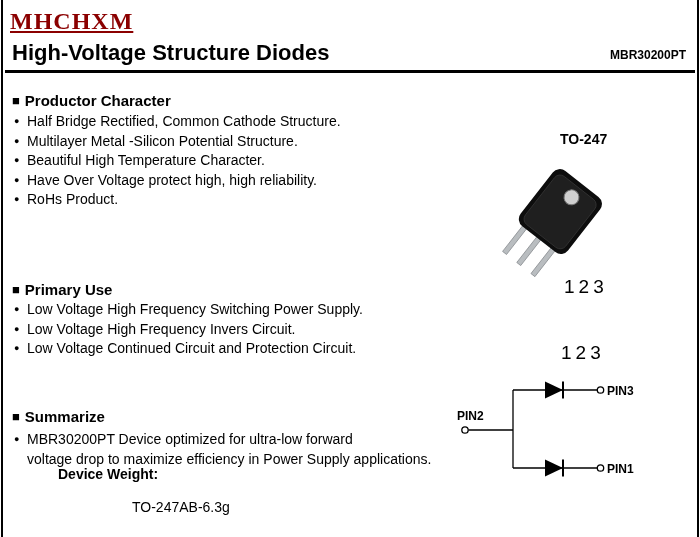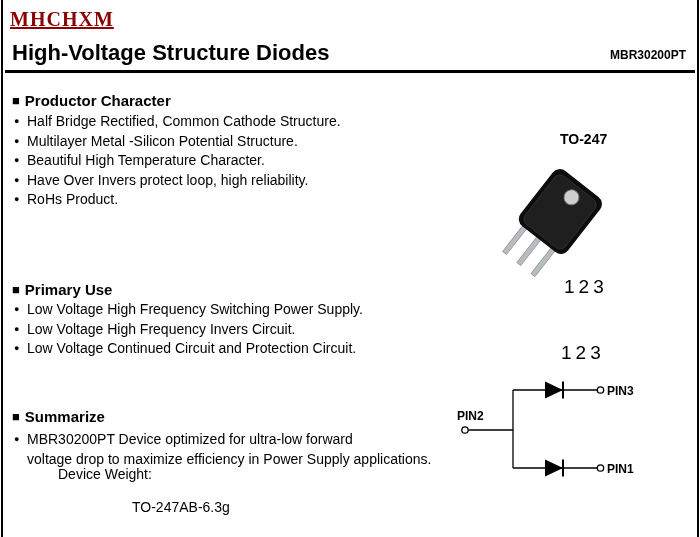--- a/index.html
+++ b/index.html
@@ -12,21 +12,21 @@
     font-family: "Liberation Sans", sans-serif;
     overflow: hidden;
   }
   .edge { position: absolute; top: 0; bottom: 0; width: 2px; background: #000; }
   .edge-left { left: 1px; }
   .edge-right { right: 1px; }
 
   .logo {
     position: absolute; left: 10px; top: 8px;
     font-family: "Liberation Serif", serif;
-    font-weight: bold; font-size: 20px;
+    font-weight: bold; font-size: 24px;
     color: #8b0000; text-decoration: underline;
     letter-spacing: 1px;
   }
   .title {
     position: absolute; left: 12px; top: 40px;
     font-size: 22px; font-weight: bold;
   }
   .part-number {
     position: absolute; right: 14px; top: 48px;
     font-size: 12px; font-weight: bold;
@@ -60,21 +60,21 @@
 
   .circuit-svg { position: absolute; left: 447px; top: 368px; }
 
   .summ-text { position: absolute; left: 14px; top: 430px; width: 430px; }
   .summ-line { font-size: 14px; line-height: 19px; }
   .summ-line-first { display: flex; align-items: flex-start; }
   .summ-cont { padding-left: 13px; }
 
   .device-weight-label {
     position: absolute; left: 58px; top: 466px;
-    font-size: 14px; font-weight: normal;
+    font-size: 14px; font-weight: bold;
   }
   .device-weight-value {
     position: absolute; left: 132px; top: 499px;
     font-size: 14px; font-weight: normal;
   }
 </style>
 </head>
 <body>
 
 <div class="page">
@@ -99,21 +99,21 @@
     <div class="li">
       <span class="bullet">●</span>
       <span>Multilayer Metal -Silicon Potential Structure.</span>
     </div>
     <div class="li">
       <span class="bullet">●</span>
       <span>Beautiful High Temperature Character.</span>
     </div>
     <div class="li">
       <span class="bullet">●</span>
-      <span>Have Over Invers protect loop, high reliability.</span>
+      <span>Have Over Voltage protect high, high reliability.</span>
     </div>
     <div class="li">
       <span class="bullet">●</span>
       <span>RoHs Product.</span>
     </div>
   </div>
 
   <div class="to247-label">TO-247</div>
 
   <svg class="package-svg" width="150" height="115" viewBox="0 0 150 115">

